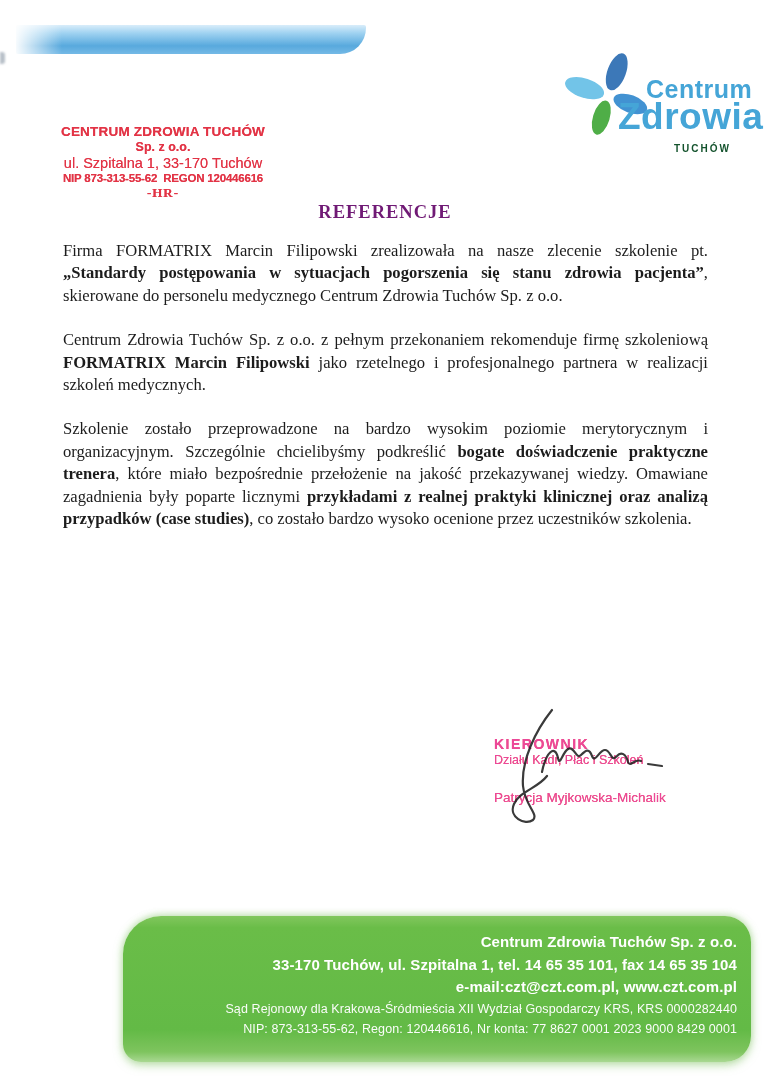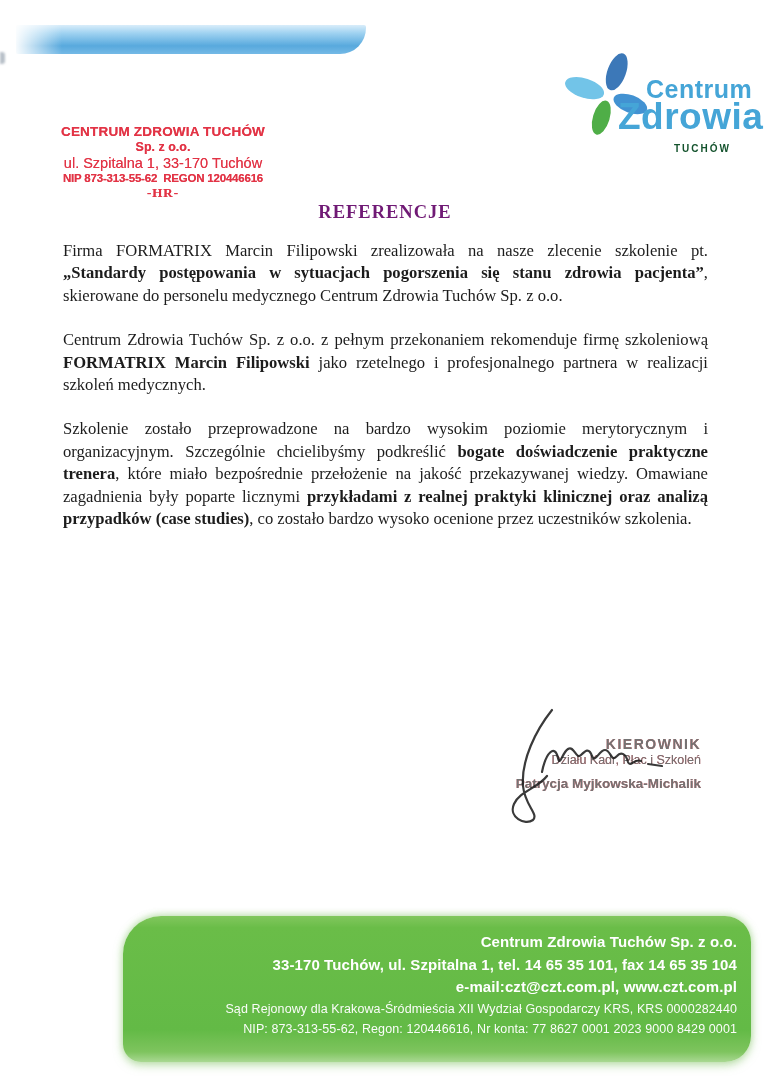--- a/index.html
+++ b/index.html
@@ -76,28 +76,28 @@
   .bodytext { position: absolute; left: 63px; top: 240px; width: 645px; }
   .para {
     font-size: 16.6px; line-height: 22.4px;
     text-align: justify; margin-bottom: 22px;
   }
   .para .b { font-weight: bold; }
 
   
   .sigblock { position: absolute; left: 470px; top: 700px; width: 250px; height: 140px; }
   .sigstamp {
-    position: absolute; left: 36px; top: 36px; width: 195px;
-    text-align: right; color: #737373;
+    position: absolute; left: 24px; top: 36px; width: 195px;
+    text-align: left; color: #ec4899;
     font-family: "Liberation Sans", sans-serif;
     text-shadow: 0 0 .4px rgba(232,48,63,.8);
   }
   .sigstamp .sg1 { font-size: 14px; font-weight: bold; letter-spacing: 1.5px; }
   .sigstamp .sg2 { font-size: 12.5px; margin-top: 1px; }
-  .sigstamp .sg3 { font-size: 13.5px; font-weight: bold; margin-top: 9px; }
+  .sigstamp .sg3 { font-size: 13.5px; font-weight: normal; margin-top: 23px; }
   .sigblock svg.scribble { position: absolute; left: 20px; top: 6px; }
 
   
   .footer {
     position: absolute; left: 123px; top: 916px; width: 628px; height: 146px;
     background: linear-gradient(180deg, #82c75e 0%, #6abd48 8%, #63ba46 78%, #7ec45e 93%, #a9d892 100%);
     border-radius: 38px 26px 26px 18px;
     box-shadow: 0 3px 10px rgba(130,195,100,.55), 0 -2px 6px rgba(130,195,100,.35);
     color: #ffffff;
     font-family: "Liberation Sans", sans-serif;

